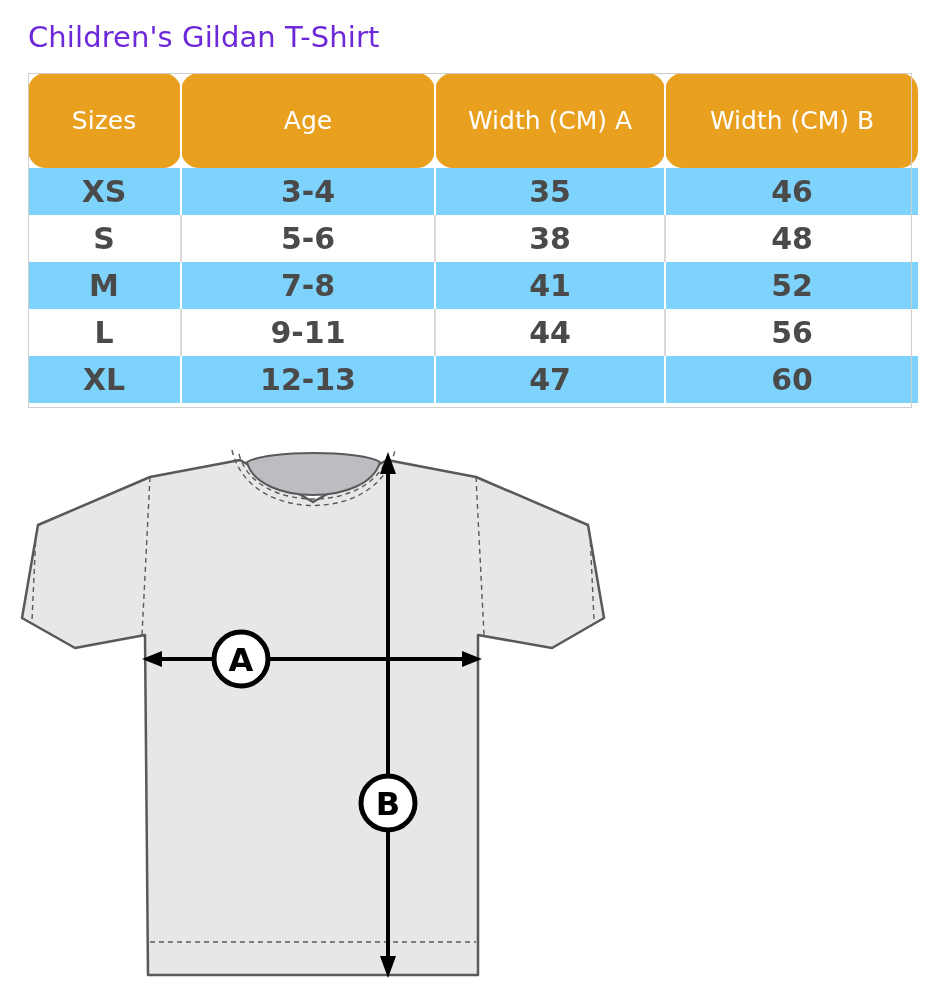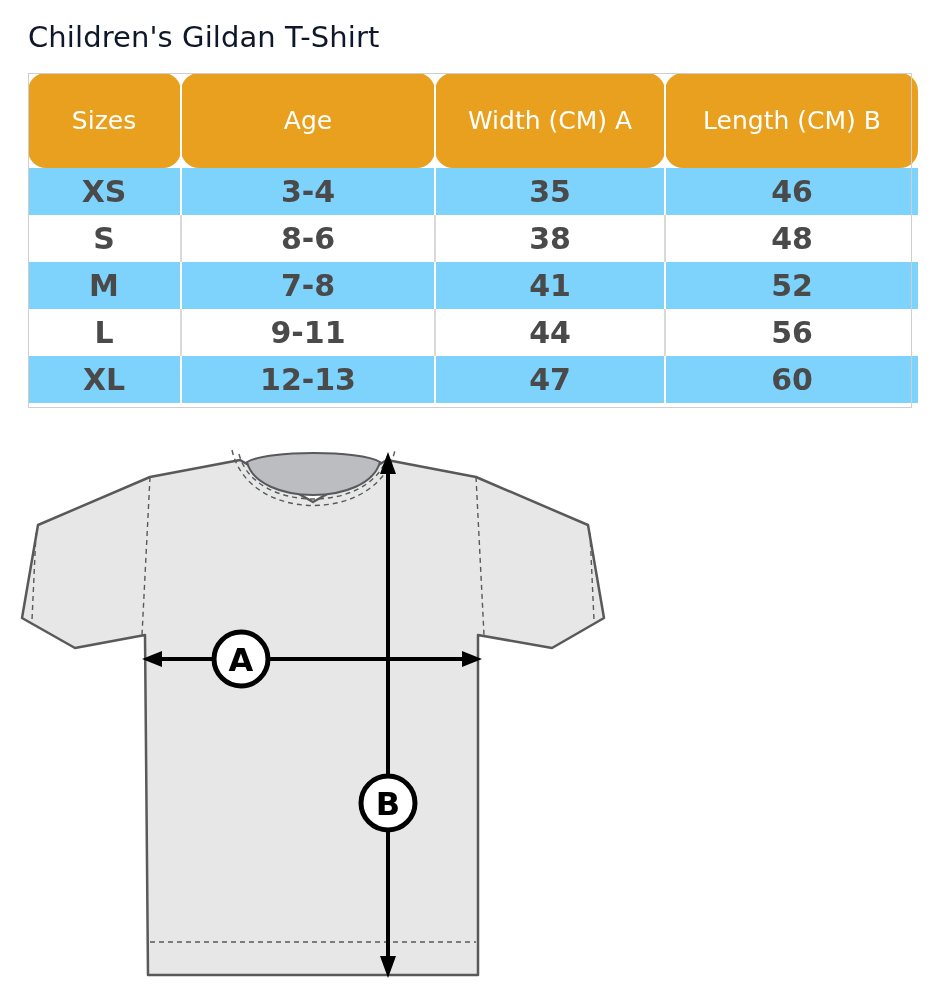--- a/index.html
+++ b/index.html
@@ -21,21 +21,21 @@
     width: 940px;
     height: 1007px;
   }
   
   #title {
     position: absolute;
     left: 28px;
     top: 20px;
     font-size: 29px;
     font-weight: 500;
-    color: #0f172a;
+    color: #6d28d9;
     letter-spacing: 0.1px;
     white-space: nowrap;
   }
   
   #size-table {
     position: absolute;
     left: 28px;
     top: 73px;
     width: 884px;
     border-collapse: collapse;
@@ -97,33 +97,33 @@
 <div id="page">
 
   <div id="title">Children's Gildan T-Shirt</div>
 
   <table id="size-table">
     <thead>
       <tr>
         <th style="width:152px">Sizes</th>
         <th style="width:252px">Age</th>
         <th style="width:228px">Width (CM) A</th>
-        <th style="width:252px">Length  (CM) B</th>
+        <th style="width:252px">Width  (CM) B</th>
       </tr>
     </thead>
     <tbody>
       <tr class="alt">
         <td>XS</td>
         <td>3-4</td>
         <td>35</td>
         <td>46</td>
       </tr>
       <tr class="plain">
         <td>S</td>
-        <td>8-6</td>
+        <td>5-6</td>
         <td>38</td>
         <td>48</td>
       </tr>
       <tr class="alt">
         <td>M</td>
         <td>7-8</td>
         <td>41</td>
         <td>52</td>
       </tr>
       <tr class="plain">

